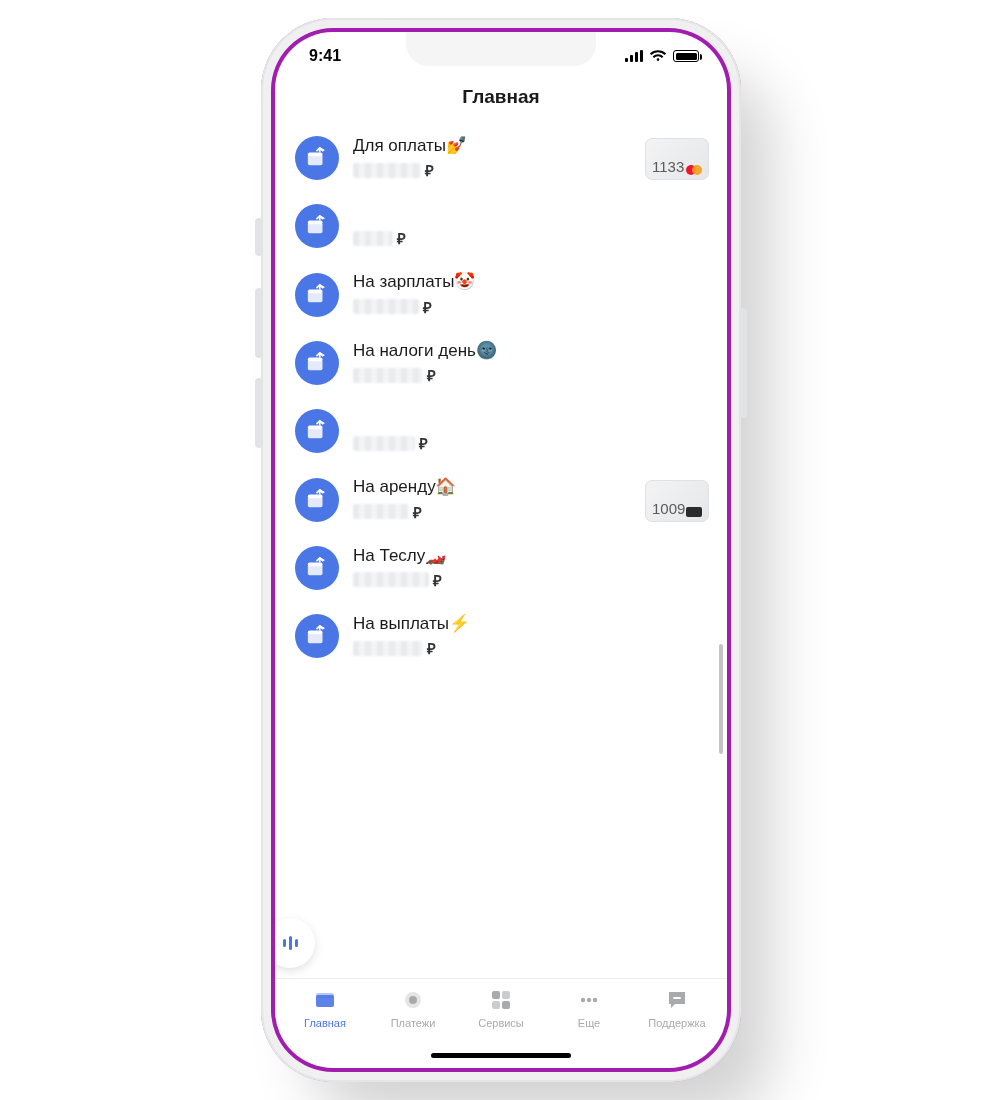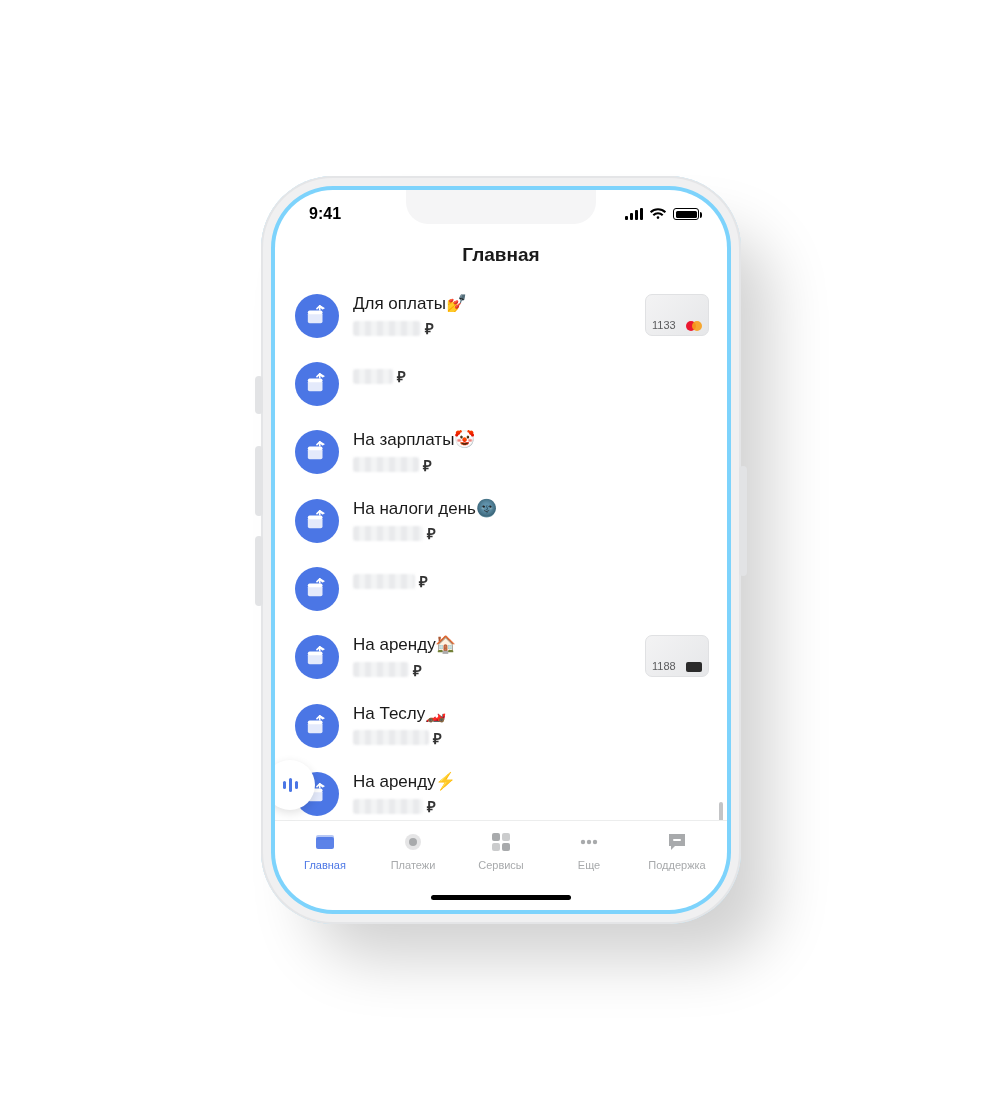--- a/index.html
+++ b/index.html
@@ -17,23 +17,23 @@
     height: 1100px;
     background: transparent;
     display: flex;
     align-items: center;
     justify-content: center;
   }
   
   .phone {
     position: relative;
     width: 480px;
-    height: 748px;
+    height: 1064px;
     border-radius: 72px;
-    background: #7dd3fc;
+    background: #a21caf;
     box-shadow:
       0 0 0 2px #e4e5e7 inset,
       0 0 0 10px #f0f0f1 inset,
       40px 46px 60px -10px var(--shadow);
   }
   .side-btn {
     position: absolute;
     background: #e2e3e5;
     border-radius: 4px;
     width: 8px;
@@ -97,21 +97,21 @@
   }
   
   .list {
     flex: 1 1 auto;
     overflow: hidden;
     position: relative;
     padding: 0 4px 0 20px;
   }
   .row {
     display: flex;
-    align-items: flex-start;
+    align-items: flex-end;
     padding: 12px 14px 12px 0;
     gap: 14px;
   }
   .wallet-icon {
     flex: 0 0 44px;
     width: 44px; height: 44px;
     border-radius: 50%;
     background: var(--blue);
     display: flex; align-items:center; justify-content:center;
   }
@@ -131,21 +131,21 @@
     filter: blur(1px);
   }
   .card-chip {
     flex:0 0 auto;
     width:64px; height:42px;
     border-radius:7px;
     background: linear-gradient(135deg,#f3f3f4,#e6e7e9);
     border:1px solid #e0e1e3;
     display:flex; align-items:flex-end; justify-content:space-between;
     padding:4px 6px;
-    font-size:11px; color:#5a5b5d; font-weight:500;
+    font-size:15px; color:#5a5b5d; font-weight:500;
   }
   .mc-dots { position:relative; width:16px; height:10px; }
   .mc-dots::before,.mc-dots::after{content:"";position:absolute;top:0;width:10px;height:10px;border-radius:50%;}
   .mc-dots::before{left:0;background:#EB001B;opacity:.9}
   .mc-dots::after{right:0;background:#F79E1B;opacity:.9}
   .mir-mark { width:16px; height:10px; background:#2b2b2b; border-radius:2px; }
   .scroll-ind {
     position:absolute; right:4px; top:520px; width:4px; height:110px;
     background:#c3c4c6; border-radius:2px;
   }
@@ -314,21 +314,21 @@
 </svg>
           </div>
           <div class="row-body">
             <div class="row-title">На аренду🏠</div>
             <div class="row-sub">
               <span class="blur" style="width: 56px;"></span>
               <span style="font-weight: 700; color: rgb(51, 51, 51);">₽</span>
             </div>
           </div>
           <div class="card-chip">
-            <span>1188</span>
+            <span>1009</span>
             <span class="mir-mark"></span>
           </div>
         </div>
         <div class="row">
           <div class="wallet-icon">
 <svg viewBox="0 0 24 24" fill="none">
   <rect x="2" y="8" width="16" height="12" rx="2" fill="#fff" opacity=".85"></rect>
   <rect x="2" y="6" width="16" height="4" rx="2" fill="#fff"></rect>
   <path d="M15 6 L15 1 L20 4" stroke="#fff" stroke-width="1.8" fill="none" stroke-linejoin="round"></path>
   <path d="M12 4 L15 1 L18 4" stroke="#fff" stroke-width="1.8" fill="none" stroke-linecap="round"></path>
@@ -345,21 +345,21 @@
         <div class="row">
           <div class="wallet-icon">
 <svg viewBox="0 0 24 24" fill="none">
   <rect x="2" y="8" width="16" height="12" rx="2" fill="#fff" opacity=".85"></rect>
   <rect x="2" y="6" width="16" height="4" rx="2" fill="#fff"></rect>
   <path d="M15 6 L15 1 L20 4" stroke="#fff" stroke-width="1.8" fill="none" stroke-linejoin="round"></path>
   <path d="M12 4 L15 1 L18 4" stroke="#fff" stroke-width="1.8" fill="none" stroke-linecap="round"></path>
 </svg>
           </div>
           <div class="row-body">
-            <div class="row-title">На аренду⚡</div>
+            <div class="row-title">На выплаты⚡</div>
             <div class="row-sub">
               <span class="blur" style="width: 70px;"></span>
               <span style="font-weight: 700; color: rgb(51, 51, 51);">₽</span>
             </div>
           </div>
         </div>
       </div>
 
     <div class="fab">
         <i></i>

